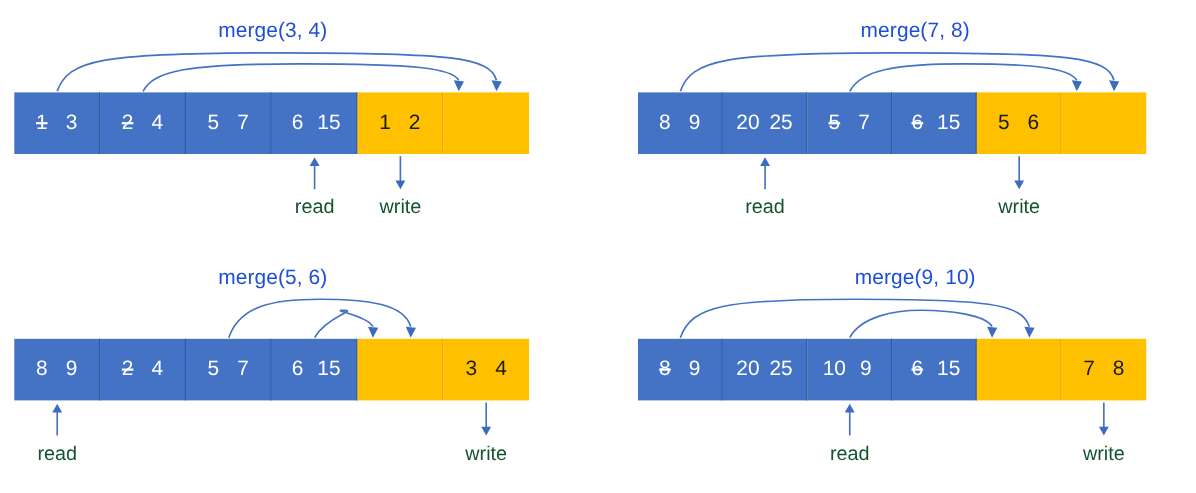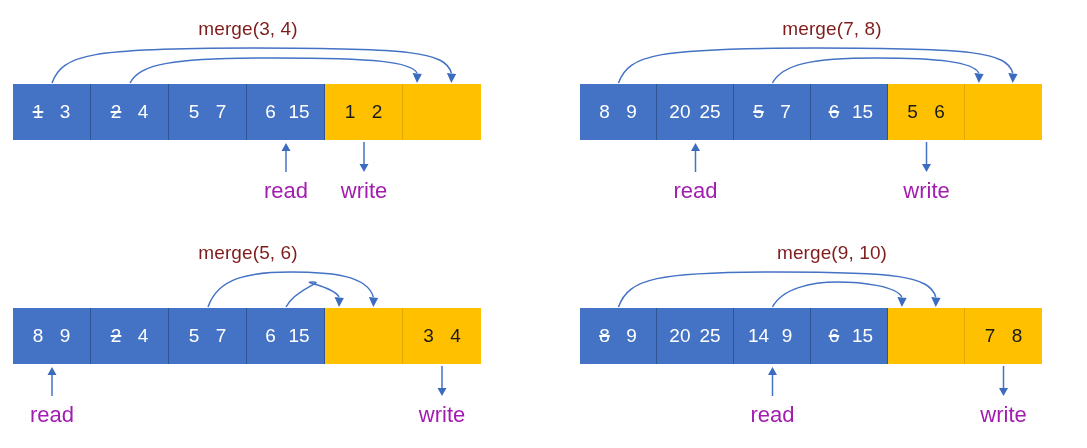--- a/index.html
+++ b/index.html
@@ -10,21 +10,21 @@
     overflow:hidden;
     position:relative;
   }
   .canvas{position:absolute;left:0;top:0;width:1087px;height:448px;}
   .panel{position:absolute;}
 
   
   .merge-label{
     position:absolute;
     font-size:19px;
-    color:#7f1d1d;
+    color:#1d4ed8;
     white-space:nowrap;
     transform:translateX(-50%);
     letter-spacing:0.1px;
   }
 
   
   .bar{
     position:absolute;
     height:56px;
     display:flex;
@@ -44,22 +44,22 @@
   .cell.blue:last-child{border-right:none;}
   .cell.yellow{background:#FFC000;color:#1a1a1a;border-right:1px solid #E0A800;}
   .cell.yellow:last-child{border-right:none;}
   .cell .v{display:inline-block;min-width:18px;text-align:center;}
   .cell .v.struck{text-decoration:line-through;text-decoration-thickness:1.5px;}
   .cell .v.empty{visibility:hidden;}
 
   
   .ptr-label{
     position:absolute;
-    font-size:22px;
-    color:#a21caf;
+    font-size:18px;
+    color:#14532d;
     white-space:nowrap;
     transform:translateX(-50%);
   }
 
   svg.overlay{position:absolute;left:0;top:0;width:1087px;height:448px;pointer-events:none;}
   svg.overlay path,svg.overlay line{fill:none;stroke:#4472C4;stroke-width:1.5;}
   svg.overlay polygon{fill:#3C6CC0;stroke:none;}
 </style>
 </head>
 <body>
@@ -164,21 +164,21 @@
         <div class="bar" style="left: 580px; top: 308px; width: 462px;">
           <div class="cell blue" style="width: 77px;">
             <span class="v struck">8</span>
             <span class="v">9</span>
           </div>
           <div class="cell blue" style="width: 77px;">
             <span class="v">20</span>
             <span class="v">25</span>
           </div>
           <div class="cell blue" style="width: 77px;">
-            <span class="v">14</span>
+            <span class="v">10</span>
             <span class="v">9</span>
           </div>
           <div class="cell blue" style="width: 77px;">
             <span class="v struck">6</span>
             <span class="v">15</span>
           </div>
           <div class="cell yellow" style="width: 77px;">
             <span class="v empty"></span>
             <span class="v empty"></span>
           </div>

